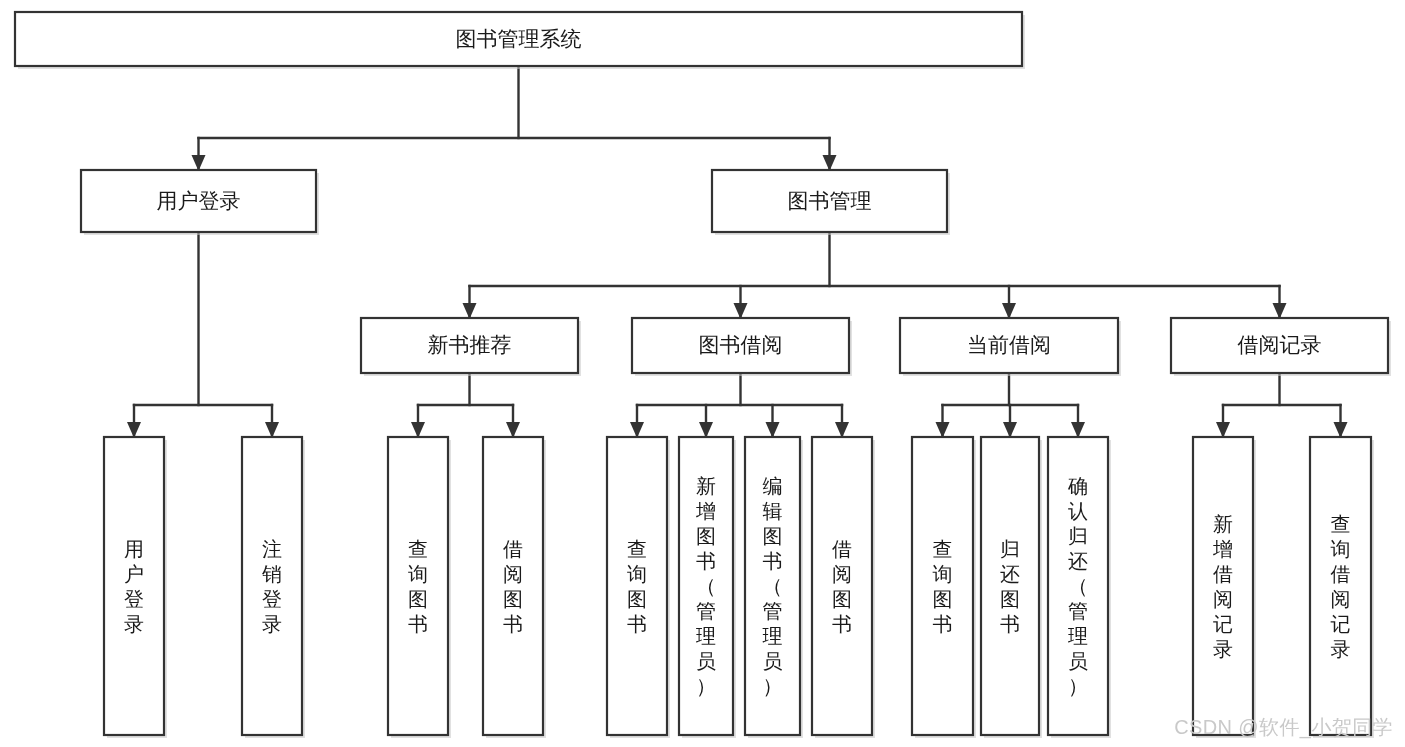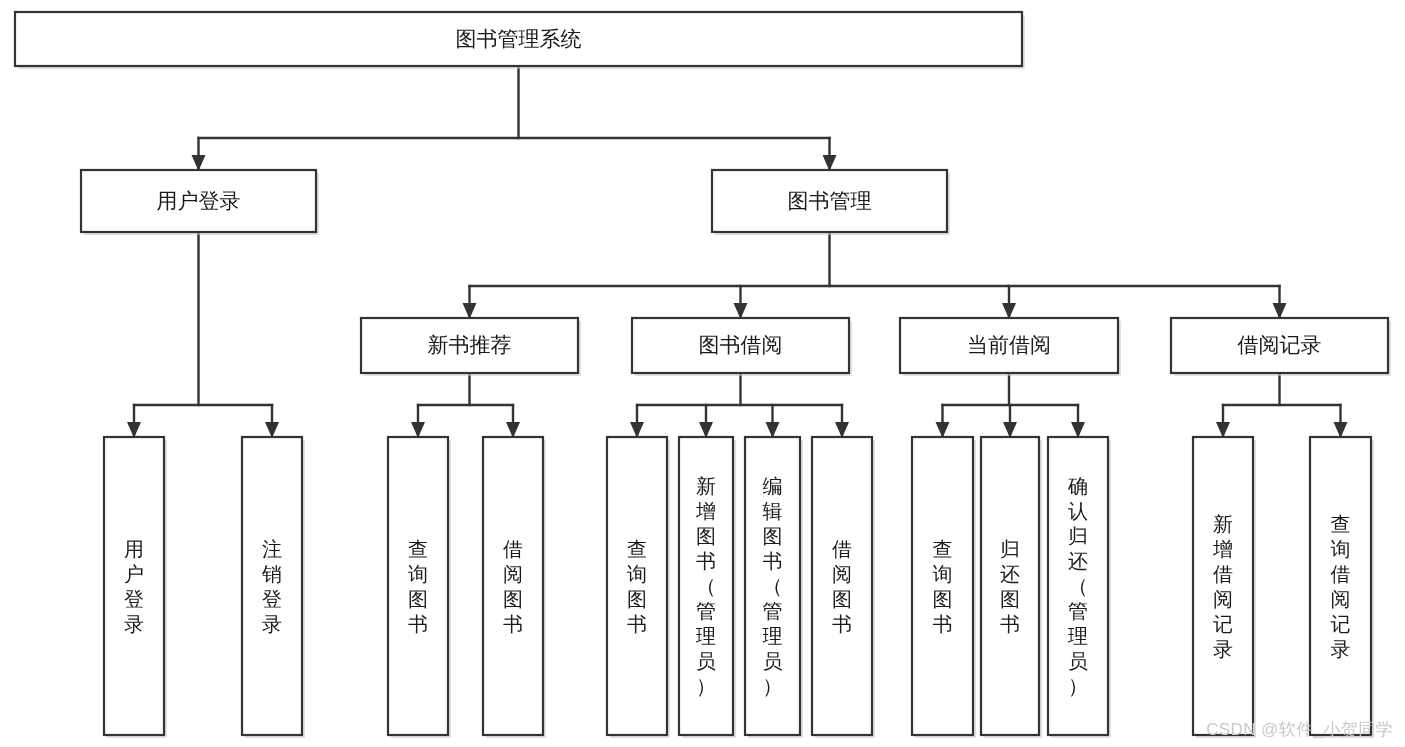--- a/index.html
+++ b/index.html
@@ -58,21 +58,21 @@
     font-family: "Liberation Sans", "DejaVu Sans", sans-serif;
     font-size: 20px;
     fill: #1a1a1a;
     text-anchor: middle;
   }
   .watermark-text {
     position: absolute;
     right: 12px;
     bottom: 6px;
     font-family: "Liberation Sans", "DejaVu Sans", sans-serif;
-    font-size: 17px;
+    font-size: 20px;
     color: #c9c9c9;
     letter-spacing: 0.4px;
     white-space: nowrap;
     user-select: none;
   }
 </style>
 </head>
 <body>
 
 <div id="diagram-root">

